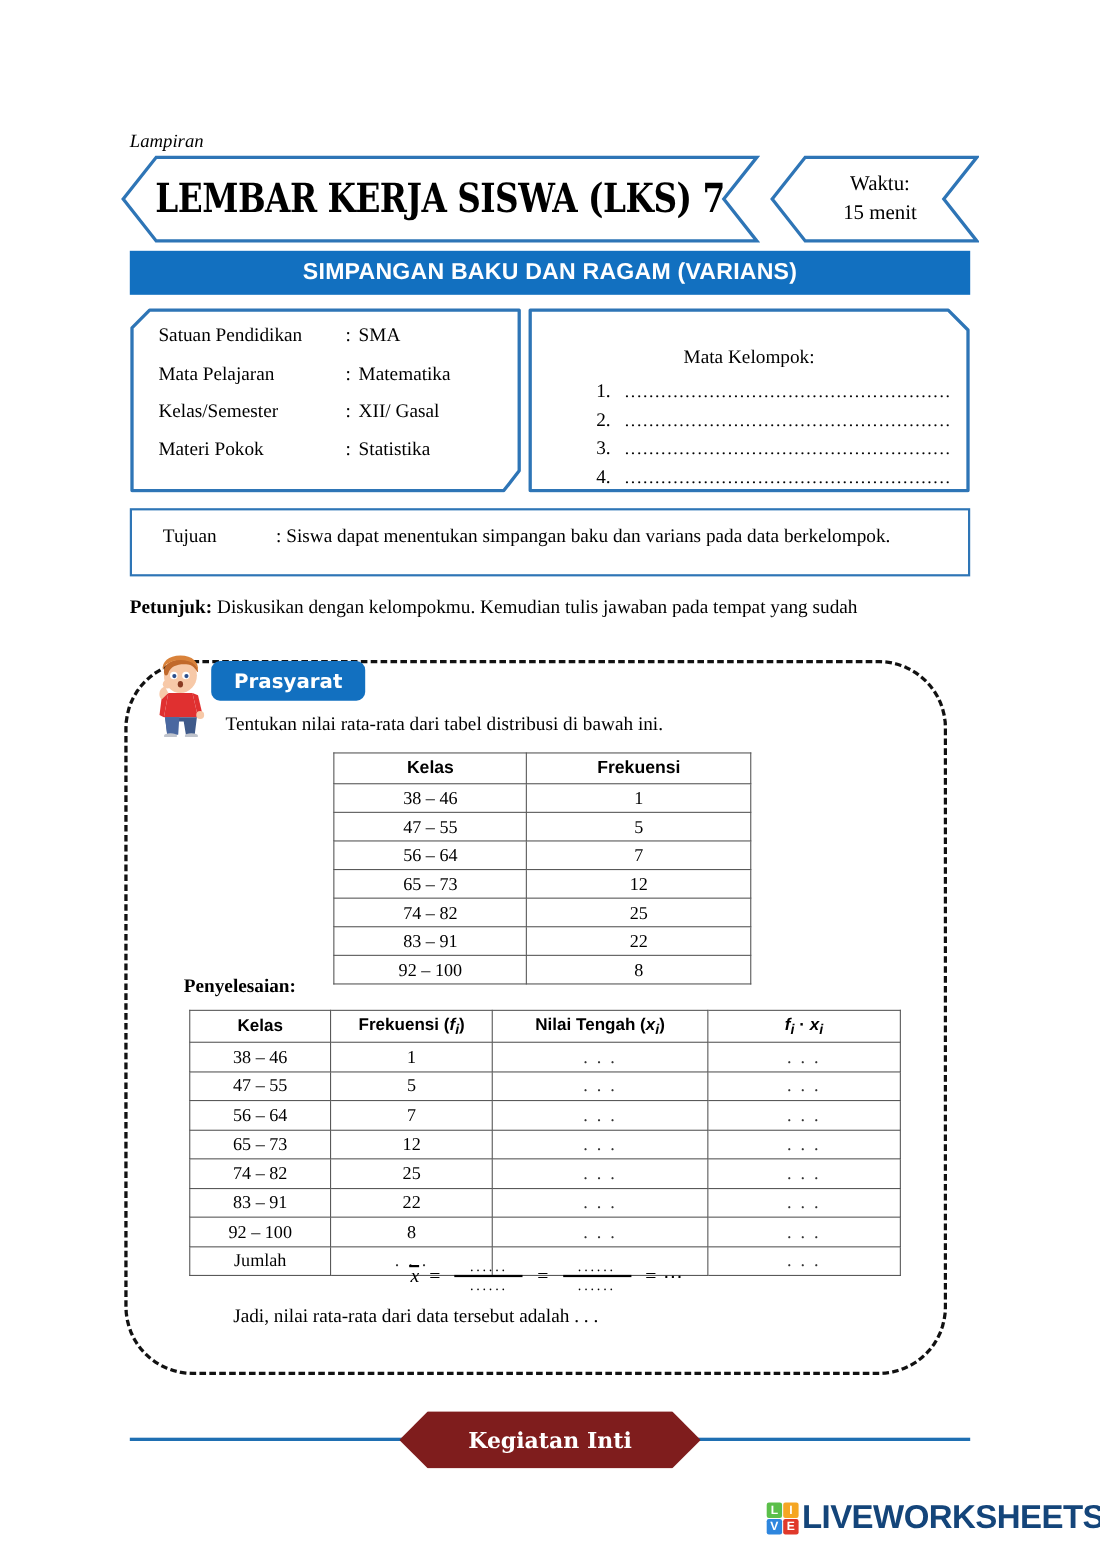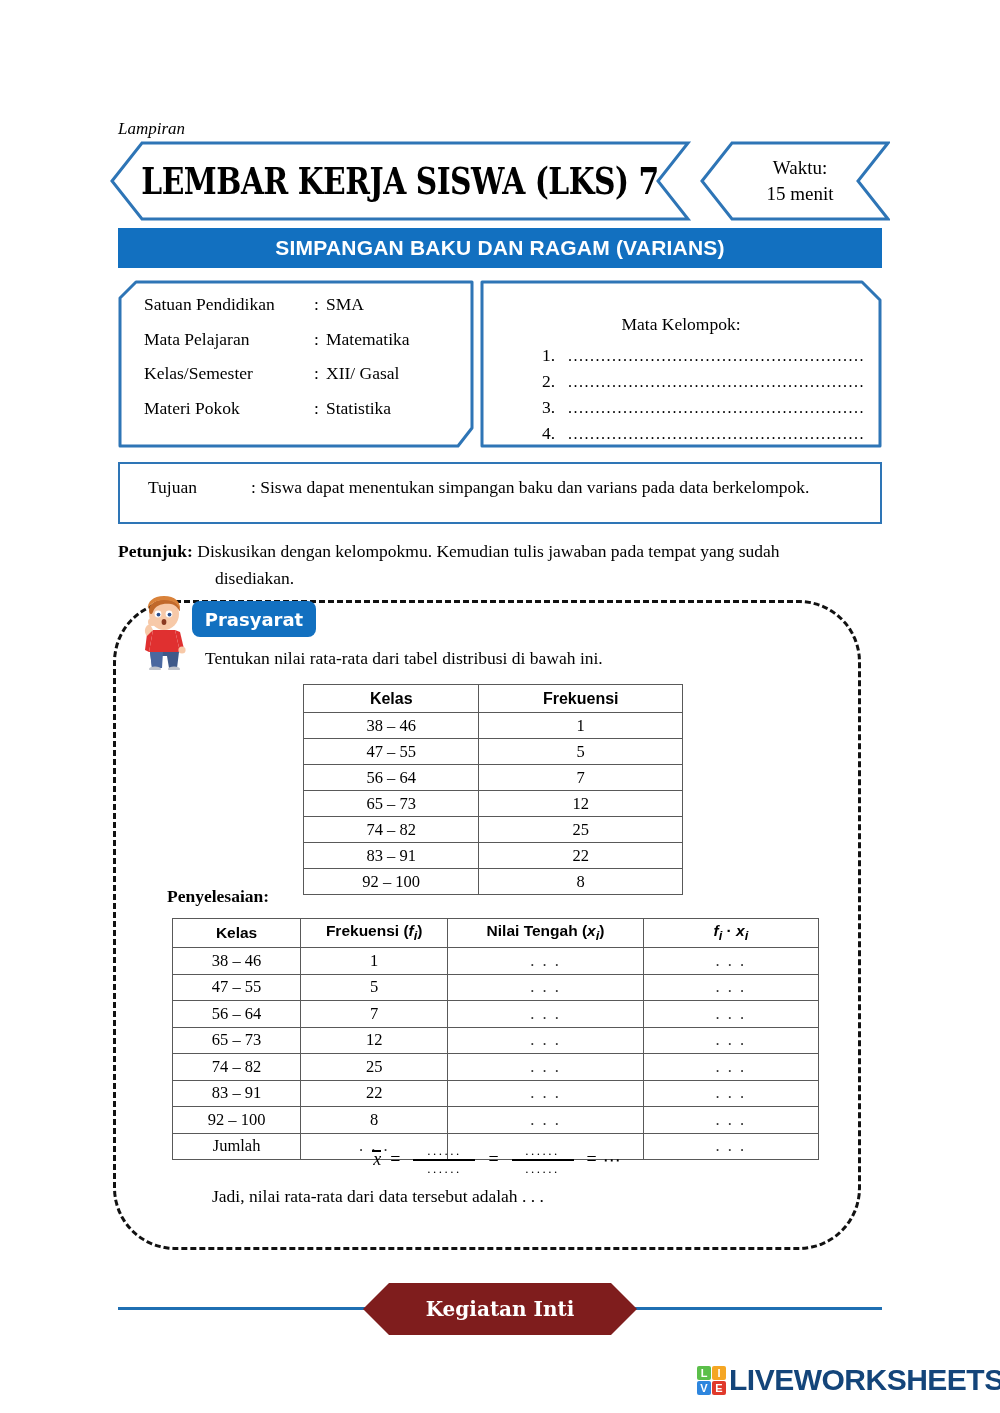--- a/index.html
+++ b/index.html
@@ -190,21 +190,21 @@
     top: 592px;
     width: 62px;
     height: 78px;
   }
 
   
   .pill {
     position: absolute;
     left: 192px;
     top: 601px;
-    width: 124px;
+    width: 140px;
     height: 36px;
     background: #1270C0;
     border-radius: 8px;
     color: #ffffff;
     display: flex;
     align-items: center;
     justify-content: center;
     font-family: "DejaVu Sans", sans-serif;
     font-weight: bold;
     font-size: 18px;
@@ -469,21 +469,20 @@
 
   <div class="tujuan-box">
     <div class="tujuan-inner">
       <span class="tujuan-label">Tujuan</span>
       <span class="tujuan-text">: Siswa dapat menentukan simpangan baku dan varians pada data berkelompok.</span>
     </div>
   </div>
 
   <div class="petunjuk">
     <div><b>Petunjuk:</b><span> Diskusikan dengan kelompokmu. Kemudian tulis jawaban pada tempat yang sudah</span></div>
-    <div class="petunjuk-line2">disediakan.</div>
   </div>
 
   <div class="dashed-box"></div>
 
   <svg class="character" viewBox="0 0 62 78">
     <ellipse cx="31" cy="22" rx="15" ry="16" fill="#F7C9A8"></ellipse>
     <path d="M16 18 C16 5, 46 3, 47 18 C47 22, 45 13, 38 12 C30 11, 22 13, 20 20 C19 23, 16 23, 16 18 Z" fill="#C1692B"></path>
     <path d="M15 17 C14 10, 20 4, 31 4 C42 4, 48 10, 47 18 C46 12, 40 8, 31 8 C22 8, 17 12, 15 17 Z" fill="#D9823A"></path>
     <circle cx="25" cy="22" r="3.4" fill="#ffffff"></circle>
     <circle cx="36" cy="22" r="3.4" fill="#ffffff"></circle>

